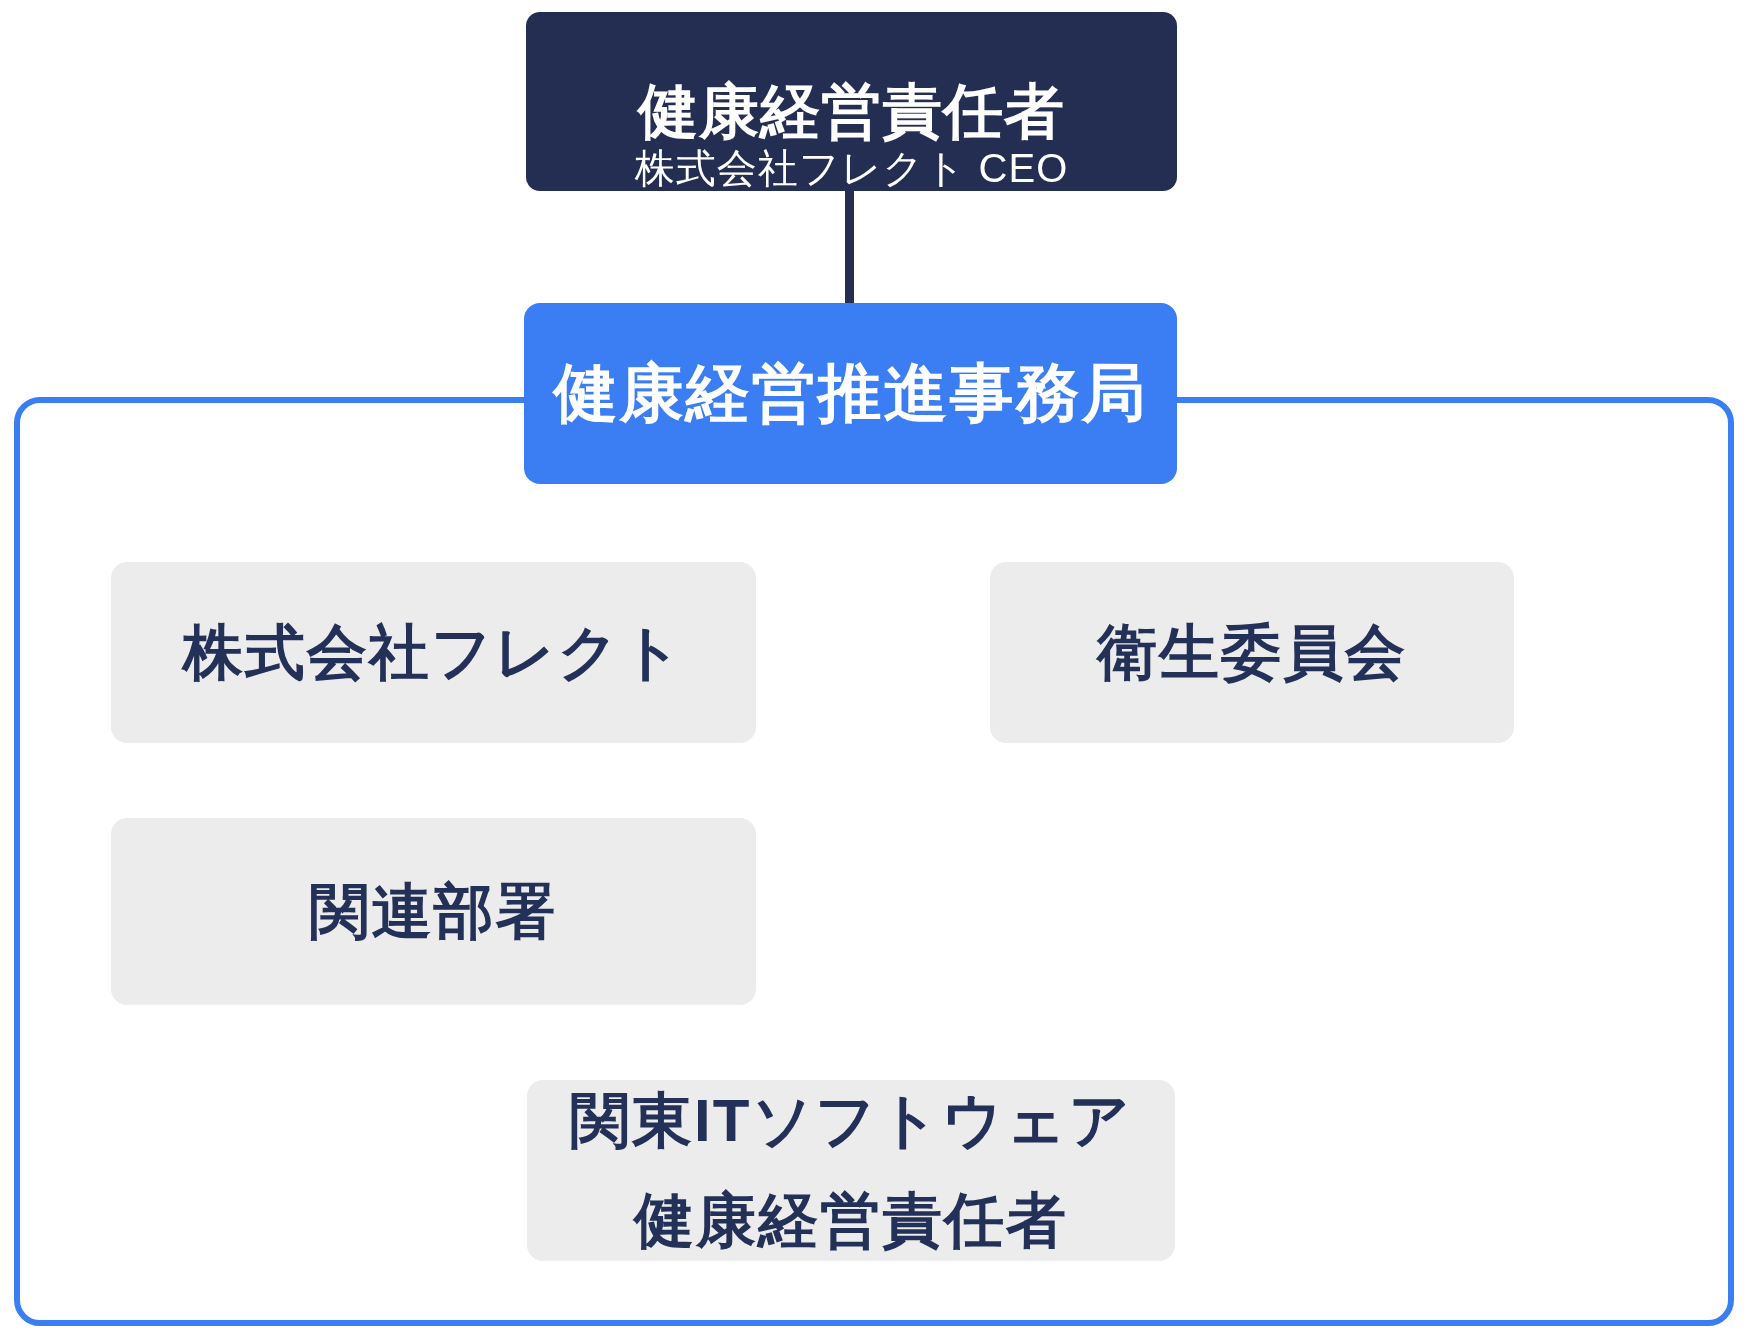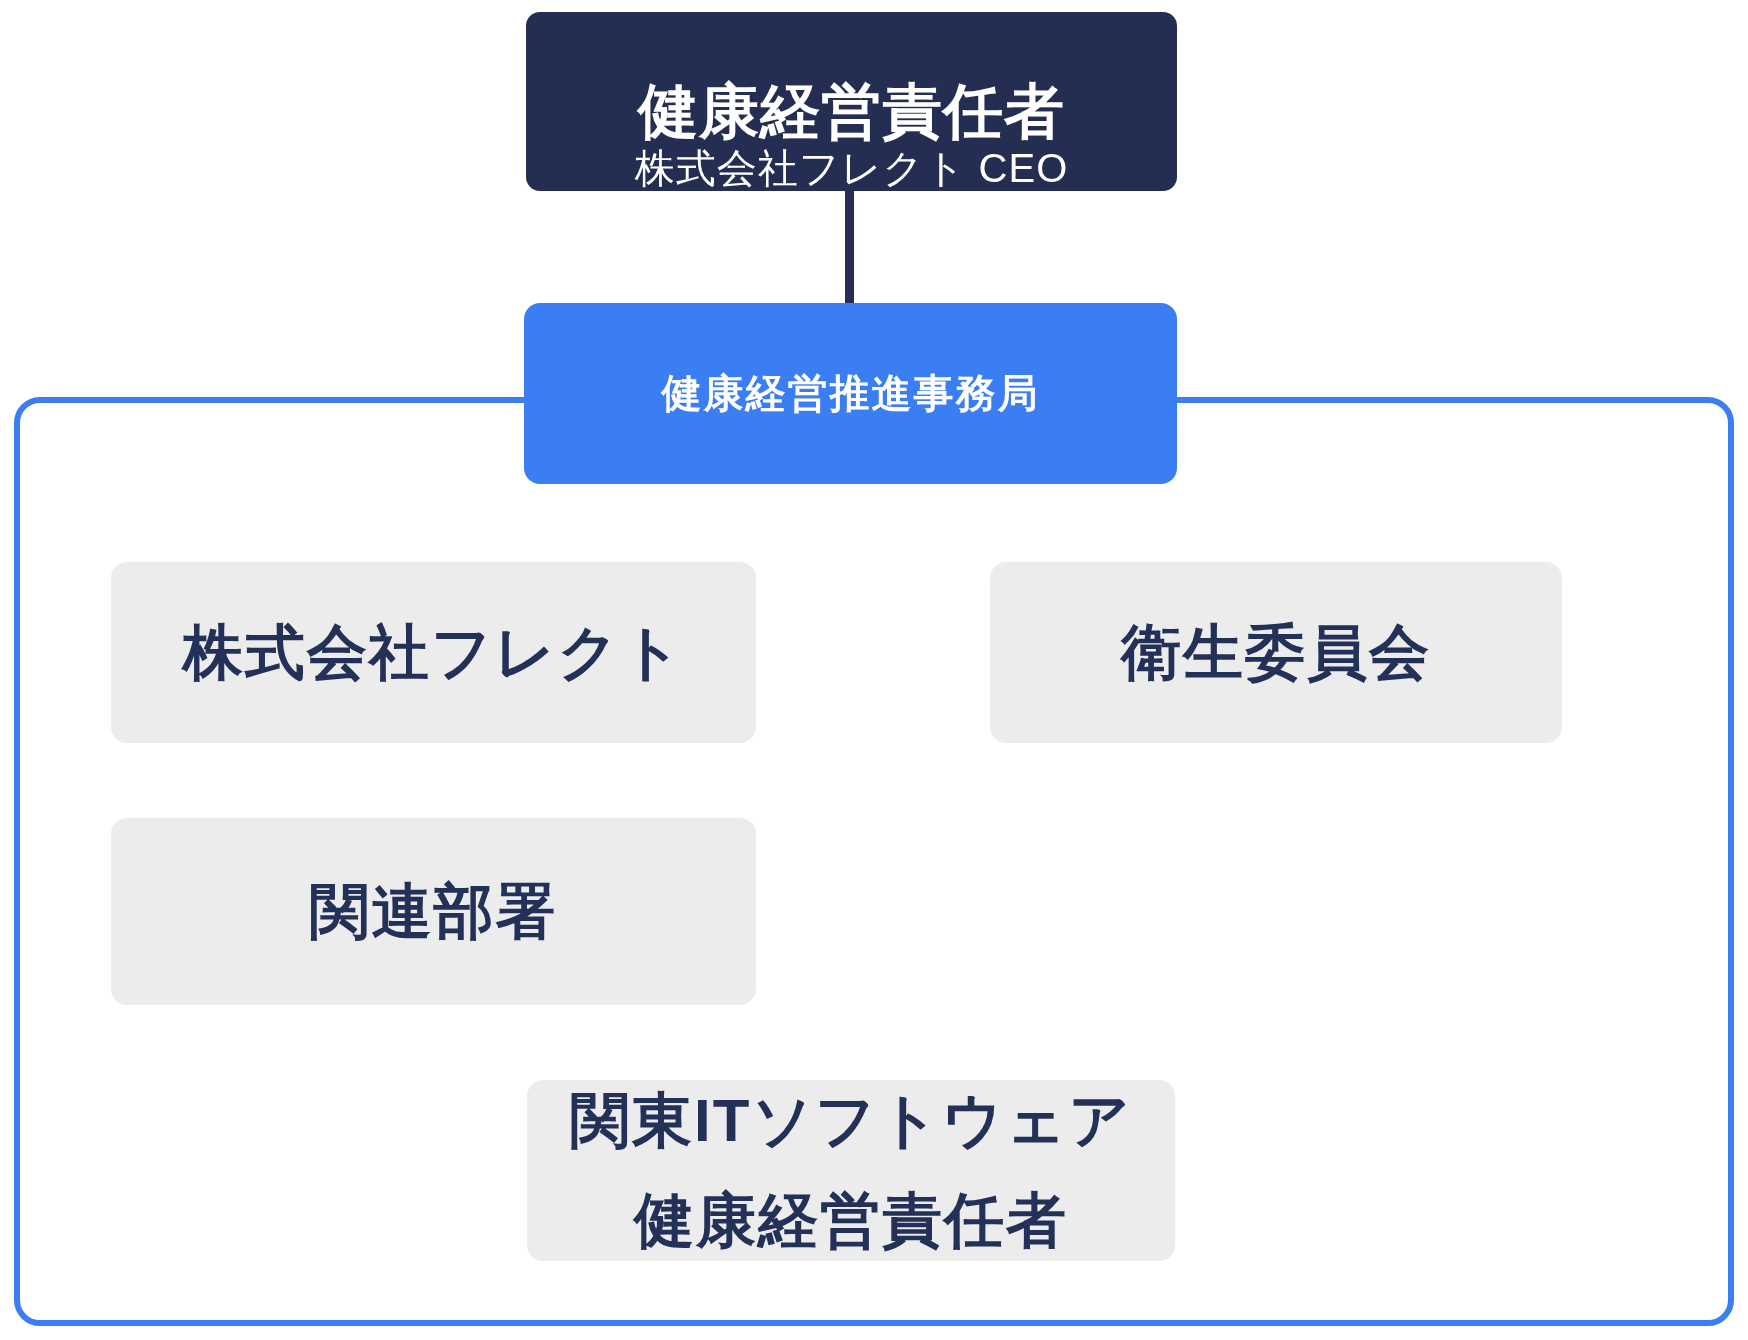--- a/index.html
+++ b/index.html
@@ -69,21 +69,21 @@
     width: 653px; height: 181px;
     background: var(--blue);
     border-radius: 16px;
     display: flex;
     align-items: center;
     justify-content: center;
     z-index: 3;
   }
   .office-node .label {
     color: var(--white);
-    font-size: 40px;
+    font-size: 64px;
     font-weight: 700;
     letter-spacing: 2px;
     white-space: nowrap;
   }
 
   
   .group-container {
     position: absolute;
     left: 14px; top: 397px;
     width: 1720px; height: 929px;
@@ -107,21 +107,21 @@
   }
   .member-node .label {
     color: var(--text-navy);
     font-size: 60px;
     font-weight: 700;
     line-height: 1.45;
     letter-spacing: 2px;
     white-space: nowrap;
   }
   .m0 { left: 111px; top: 562px; width: 645px; height: 181px; }
-  .m1 { left: 990px; top: 562px; width: 572px; height: 181px; }
+  .m1 { left: 990px; top: 562px; width: 524px; height: 181px; }
   .m2 { left: 111px; top: 818px; width: 645px; height: 187px; }
   .m3 { left: 990px; top: 818px; width: 640px; height: 181px; }
   .m4 { left: 527px; top: 1080px; width: 648px; height: 181px; gap: 13px; }
 </style>
 </head>
 <body>
 
 <div class="stage">
 
   <div class="top-node">

